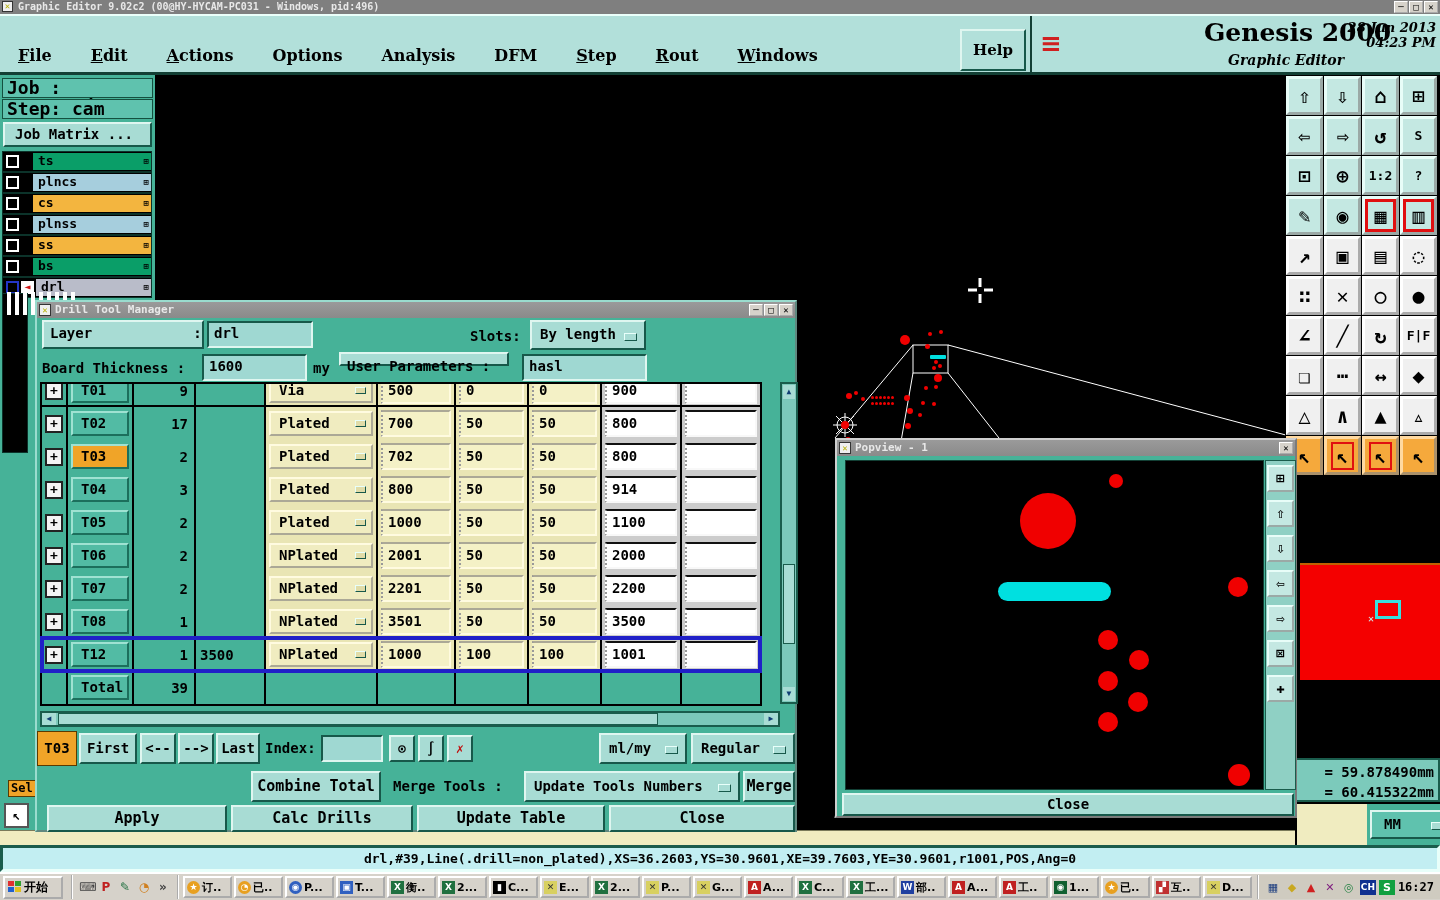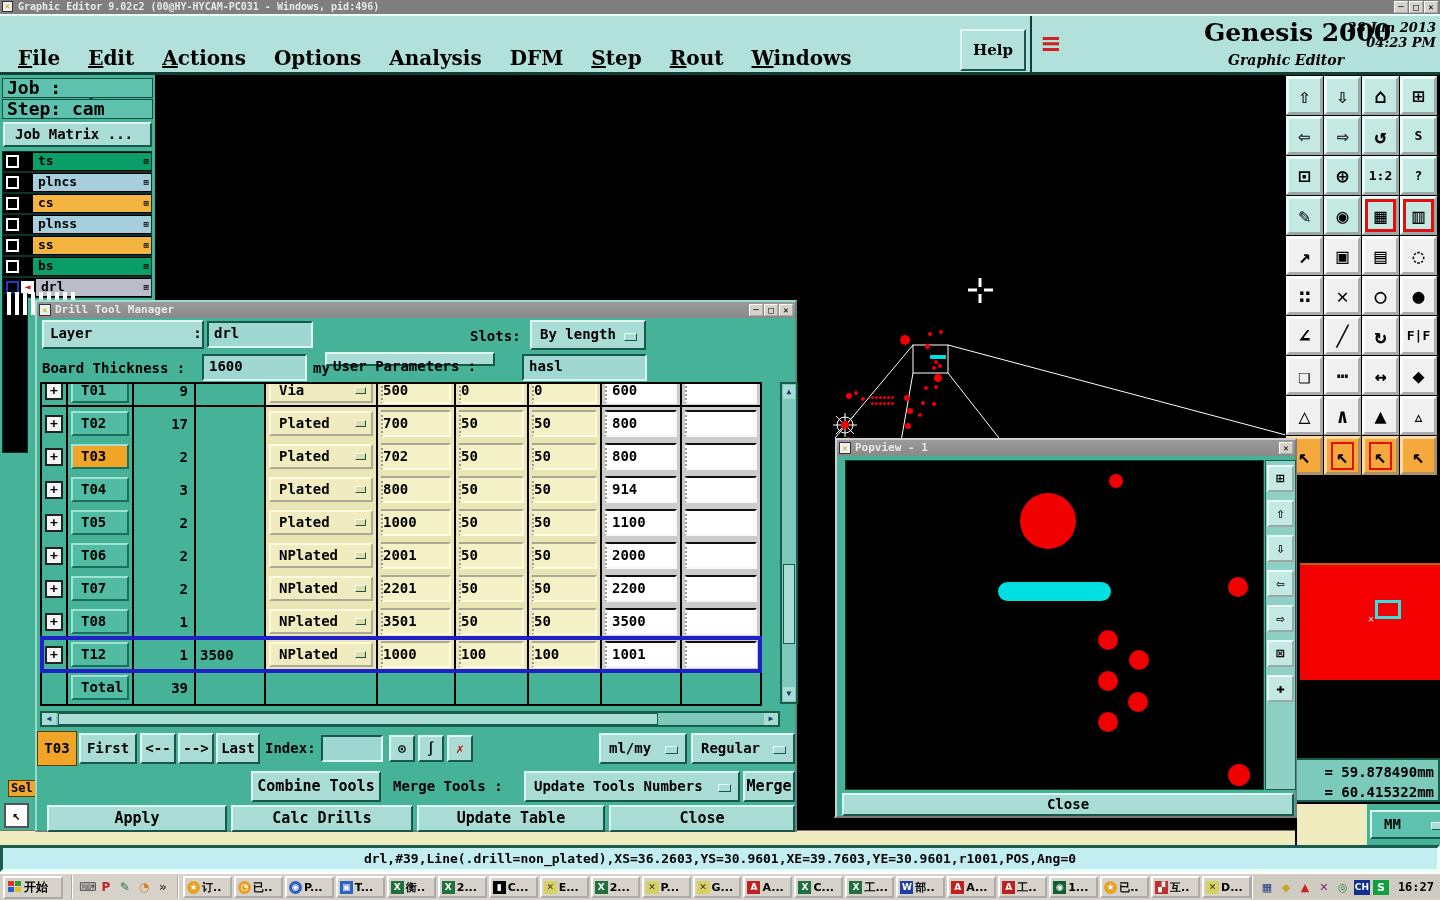--- a/index.html
+++ b/index.html
@@ -14,21 +14,21 @@
 
   
   #titlebar { left:0; top:0; width:1440px; height:14px; background:#7f7f7f; color:#e8e8e8; font-size:10px; line-height:14px; }
   #titlebar .appico { position:absolute; left:2px; top:1px; width:11px; height:11px; background:#efefef; border:1px solid #333; color:#b9b410; font-size:9px; line-height:9px; text-align:center; }
   #titlebar .ttl { position:absolute; left:18px; top:0; }
   .winbtns { position:absolute; right:2px; top:1px; display:flex; gap:1px; }
   .winbtn { width:14px; height:12px; background:#d6d2ca; border:1px outset #fff; font-size:9px; line-height:10px; text-align:center; color:#000; }
 
   
   #menubar { left:0; top:14px; width:1440px; height:61px; background:#b2e0da; border-top:2px solid #eafffa; border-bottom:3px solid #123f34; }
-  .menu-items { position:absolute; left:18px; top:30px; display:flex; gap:28px; font-family:"DejaVu Serif", serif; font-size:20px; }
+  .menu-items { position:absolute; left:18px; top:30px; display:flex; gap:39px; font-family:"DejaVu Serif", serif; font-size:16px; }
   .menu-item { display:inline-block; }
   .ul::first-letter { text-decoration:underline; }
   #help-btn { left:960px; top:13px; width:66px; height:42px; background:#b2e0da; text-align:center; line-height:38px; font-family:"DejaVu Serif", serif; font-size:15px; }
   #logo-block { left:1030px; top:0; width:410px; height:56px; border-left:2px solid #123f34; }
   .fl-speed { position:absolute; left:8px; top:12px; color:#d02020; font-style:italic; font-size:26px; font-family:"DejaVu Sans", sans-serif; }
   .fl-name { position:absolute; left:28px; top:8px; color:#172f9e; font-style:italic; font-size:30px; font-family:"DejaVu Sans", sans-serif; font-weight:bold; }
   .gen { position:absolute; left:172px; top:2px; font-family:"DejaVu Serif", serif; font-size:25px; }
   .gen-sub { position:absolute; left:196px; top:36px; font-family:"DejaVu Serif", serif; font-style:italic; font-size:14px; }
   .gdate { position:absolute; right:4px; top:4px; width:116px; text-align:right; font-family:"DejaVu Serif", serif; font-style:italic; font-size:13px; line-height:15px; }
 
@@ -97,21 +97,21 @@
   .ico { width:13px; height:13px; flex:none; font-size:9px; line-height:13px; text-align:center; color:#fff; font-weight:bold; }
   .ico-star{background:#e8a020;border-radius:50%;} .ico-clock{background:#e8a020;border-radius:50%;}
   .ico-globe{background:#3060c0;border-radius:50%;} .ico-disk{background:#3060c0;}
   .ico-excel{background:#207040;} .ico-cmd{background:#000;}
   .ico-xgen{background:#d8d060;color:#333;} .ico-pdf{background:#c02020;}
   .ico-word{background:#2040a0;} .ico-acdsee{background:#106030;} .ico-blocks{background:#c03030;}
   #tray { display:flex; align-items:center; gap:3px; border-left:2px groove #fff; height:24px; padding:0 6px; background:#cfcbc0; }
   .tr { width:16px; height:15px; font-size:11px; line-height:15px; text-align:center; }
   .tr-mon{color:#204080;} .tr-dia{color:#c8a820;} .tr-red{color:#d02020;} .tr-pur{color:#802080;} .tr-grn{color:#208040;}
   .tr-ch{background:#103090;color:#fff;font-size:9px;} .tr-s{background:#10a040;color:#fff;}
-  #tray-time { font-size:12px; margin-left:6px; font-family:"DejaVu Sans Mono", monospace; font-weight:bold; }
+  #tray-time { font-size:12px; font-family:"DejaVu Sans Mono", monospace; font-weight:bold; }
 
   
   #dtm { left:35px; top:300px; width:762px; height:532px; background:#46b298; border:2px outset #9adcce; z-index:10; }
   .dlg-title { position:absolute; left:0; top:0; right:0; height:16px; background:linear-gradient(#9a9a9a,#8a8a8a); color:#e8e8e8; font-size:11px; line-height:15px; padding-left:18px; }
   .dlg-title .appico { position:absolute; left:2px; top:2px; width:12px; height:12px; background:#efefef; border:1px solid #333; color:#b9b410; font-size:9px; line-height:10px; text-align:center; }
   .dlg-title .winbtns { top:2px; }
   .lblbtn { background:#a8dcd4; font-size:14px; line-height:23px; padding-left:6px; }
   .fld-teal { background:#9fd8d2; font-size:14px; line-height:21px; padding-left:5px; }
   .flat-lbl { font-size:14px; }
   .ddrop { background:#a8dcd4; font-size:14px; line-height:25px; padding-left:8px; }
@@ -129,21 +129,21 @@
   .c-type{width:112px;background:#e9e5b4;padding:0 3px;}
   .c-fy,.c-fy2{background:#e9e5b4;padding:0 3px;}
   .c-fy{width:78px;} .c-fy2{width:73px;}
   .c-fw,.c-fw2{background:#cccccc;padding:0 3px;}
   .c-fw{width:80px;} .c-fw2{width:78px;}
   .plus-btn { width:18px; height:18px; background:#f4f4f4; border:2px solid #222; font-size:13px; line-height:14px; text-align:center; }
   .tool-btn { width:58px; height:25px; background:#52bba4; border-top:2px solid #9fe2d2; border-left:2px solid #9fe2d2; border-bottom:2px solid #1c6f5c; border-right:2px solid #1c6f5c; font-size:14px; line-height:21px; padding-left:8px; display:block; }
   .tool-hot .tool-btn { background:#f0a428; }
   .ydrop { position:relative; width:100%; height:25px; background:#f0ecc0; border:2px outset #fffbe0; font-size:14px; line-height:21px; padding-left:8px; display:block; }
   .ydrop .dsq { right:5px; top:7px; width:11px; height:7px; background:#e0dca8; }
-  .yfld { width:100%; height:27px; background:#f4f1c6; border:2px inset #fffbe0; font-size:14px; line-height:23px; display:block; border-left:2px dotted #999; }
+  .yfld { width:100%; height:27px; background:#f4f1c6; border:2px inset #fffbe0; font-size:14px; line-height:23px; padding-left:5px; display:block; border-left:2px dotted #999; }
   .wfld { width:100%; height:27px; background:#fff; border:2px inset #f8f8f8; border-top-color:#666; border-left:2px dotted #999; font-size:14px; line-height:23px; padding-left:5px; display:block; }
   .row-cut { height:23px; overflow:hidden; }
   .row-cut .tc { margin-top:-10px; }
   .row-sel { outline:4px solid #2020c8; outline-offset:-2px; z-index:2; }
   .row-total .c-type,.row-total .c-fy,.row-total .c-fy2,.row-total .c-fw,.row-total .c-fw2 { background:#46b298; }
 
   .vscroll { position:absolute; left:743px; top:80px; width:18px; height:322px; background:#7cc8ba; border:2px solid #1a5c4c; }
   .vscroll .arr { position:absolute; left:1px; width:12px; height:14px; background:#a8dcd4; font-size:8px; text-align:center; line-height:14px; color:#123f74; }
   .vscroll .thumb { position:absolute; left:1px; top:180px; width:12px; height:80px; background:#a8dcd4; border:1px solid #1a5c4c; }
   .hscroll { position:absolute; left:3px; top:409px; width:740px; height:16px; background:#7cc8ba; border:2px solid #1a5c4c; }
@@ -466,21 +466,21 @@
   </div>
 
   <div class="abs lblbtn rz pre" style="left:5px;top:18px;width:162px;height:29px">Layer            :</div>
   <div class="abs fld-teal sz" style="left:170px;top:19px;width:106px;height:27px">drl</div>
   <div class="abs flat-lbl" style="left:433px;top:26px">Slots:</div>
   <div class="abs ddrop rz" style="left:493px;top:18px;width:116px;height:30px"><span>By length</span><span class="dsq"></span></div>
 
   <div class="abs flat-lbl" style="left:5px;top:58px">Board Thickness :</div>
   <div class="abs fld-teal sz" style="left:165px;top:52px;width:105px;height:27px">1600</div>
   <div class="abs flat-lbl" style="left:276px;top:58px">my</div>
-  <div class="abs lblbtn rz" style="left:288px;top:50px;width:170px;height:14px;line-height:25px">User Parameters :</div>
+  <div class="abs lblbtn rz" style="left:302px;top:50px;width:170px;height:14px;line-height:25px">User Parameters :</div>
   <div class="abs fld-teal sz" style="left:485px;top:52px;width:125px;height:27px">hasl</div>
 
   <div id="dtm-table">
     <div>
 
     <div class="trow row-cut">
         <div class="tc c-plus">
             <span class="plus-btn">+</span>
           </div>
         <div class="tc c-tool">
@@ -494,21 +494,21 @@
         <div class="tc c-fy">
             <span class="yfld">500</span>
           </div>
         <div class="tc c-fy2">
             <span class="yfld">0</span>
           </div>
         <div class="tc c-fy2">
             <span class="yfld">0</span>
           </div>
         <div class="tc c-fw">
-            <span class="wfld">600</span>
+            <span class="wfld">900</span>
           </div>
         <div class="tc c-fw2">
             <span class="wfld"></span>
           </div>
       </div>
         <div class="trow">
         <div class="tc c-plus">
             <span class="plus-btn">+</span>
           </div>
         <div class="tc c-tool">
@@ -765,21 +765,21 @@
   <div class="abs navbtn rz" style="left:141px;top:431px;width:36px;height:31px;line-height:27px">--&gt;</div>
   <div class="abs navbtn rz" style="left:179px;top:431px;width:44px;height:31px;line-height:27px">Last</div>
   <div class="abs flat-lbl" style="left:228px;top:438px">Index:</div>
   <div class="abs fld-teal sz" style="left:284px;top:433px;width:62px;height:27px"></div>
   <div class="abs icobtn rz" style="left:352px;top:433px;width:26px;height:27px;line-height:23px">⊙</div>
   <div class="abs icobtn rz" style="left:381px;top:433px;width:26px;height:27px;line-height:23px">∫</div>
   <div class="abs icobtn rz" style="left:410px;top:433px;width:26px;height:27px;line-height:23px;color:#c01010">✗</div>
   <div class="abs ddrop rz" style="left:562px;top:431px;width:88px;height:31px;line-height:26px"><span>ml/my</span><span class="dsq"></span></div>
   <div class="abs ddrop rz" style="left:654px;top:431px;width:104px;height:31px;line-height:26px"><span>Regular</span><span class="dsq"></span></div>
 
-  <div class="abs bigbtn rz" style="left:214px;top:469px;width:130px;height:31px;line-height:26px">Combine Tools</div>
+  <div class="abs bigbtn rz" style="left:214px;top:469px;width:130px;height:31px;line-height:26px">Combine Total</div>
   <div class="abs flat-lbl" style="left:356px;top:476px">Merge Tools :</div>
   <div class="abs ddrop rz" style="left:487px;top:469px;width:216px;height:31px;line-height:26px"><span>Update Tools Numbers</span><span class="dsq"></span></div>
   <div class="abs bigbtn rz" style="left:706px;top:469px;width:52px;height:31px;line-height:26px">Merge</div>
 
   <div class="abs bigbtn rz" style="left:10px;top:503px;width:180px;height:27px;line-height:22px">Apply</div>
   <div class="abs bigbtn rz" style="left:194px;top:503px;width:182px;height:27px;line-height:22px">Calc Drills</div>
   <div class="abs bigbtn rz" style="left:380px;top:503px;width:188px;height:27px;line-height:22px">Update Table</div>
   <div class="abs bigbtn rz" style="left:572px;top:503px;width:186px;height:27px;line-height:22px">Close</div>
 </div>
 

